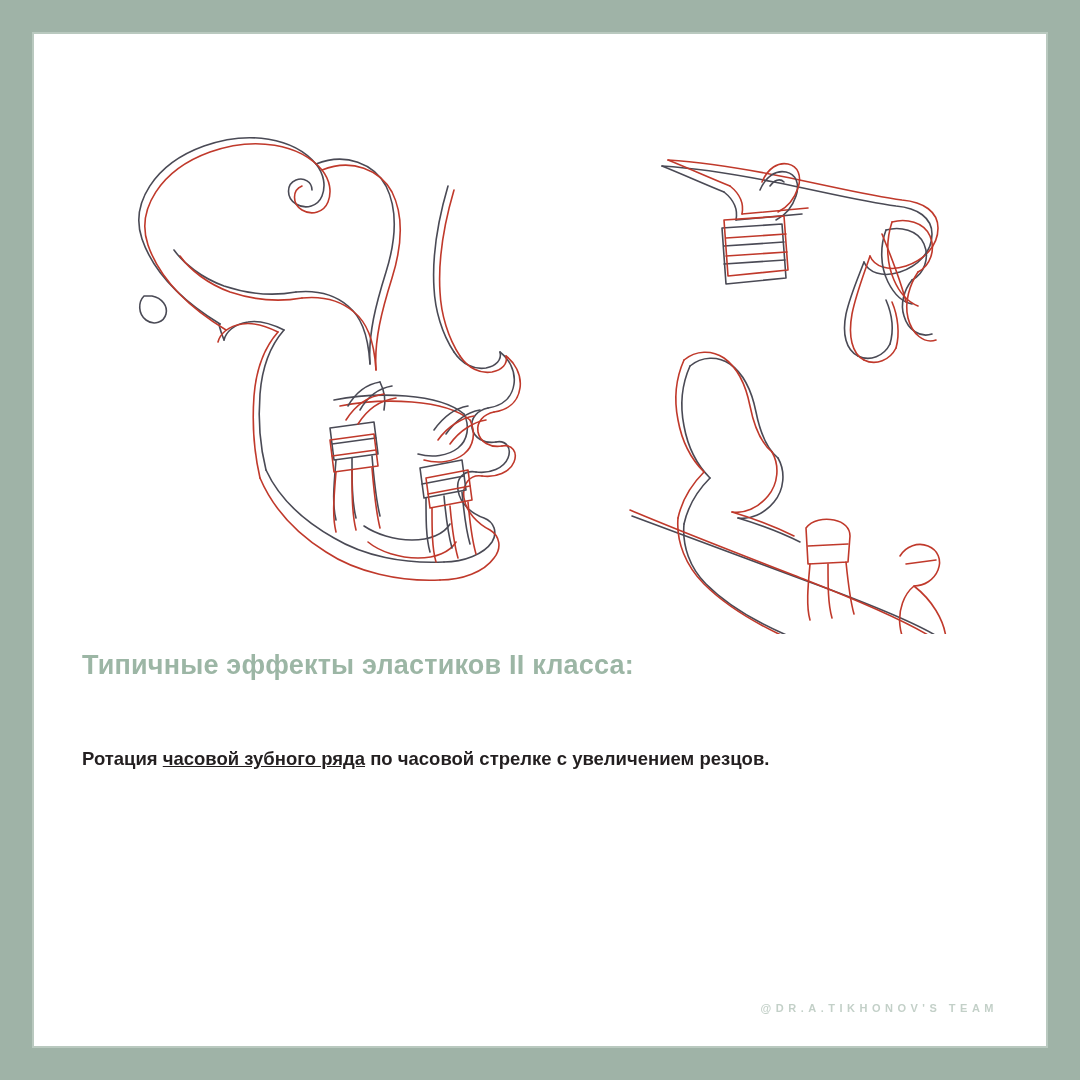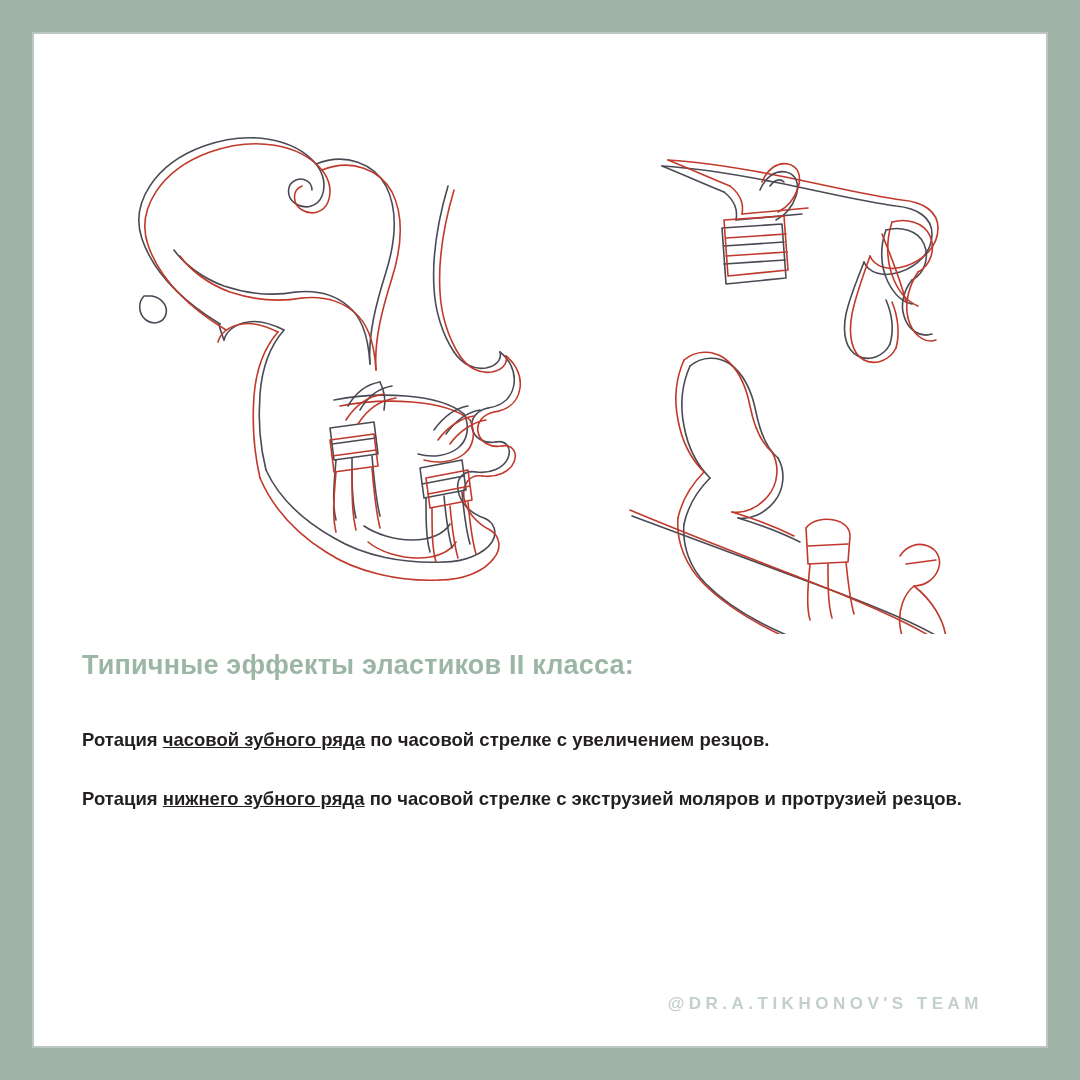--- a/index.html
+++ b/index.html
@@ -44,39 +44,39 @@
     position: absolute;
     left: 48px;
     top: 615px;
     width: 920px;
   }
   .headline {
     color: #9cb6a5;
     font-size: 27px;
     font-weight: bold;
     letter-spacing: 0.2px;
-    margin: 0 0 46px 0;
+    margin: 0 0 65px 0;
     line-height: 1.2;
   }
   .para {
     color: #231f20;
     font-size: 18.5px;
     font-weight: bold;
     line-height: 1.45;
     margin: 0 0 32px 0;
   }
   .para .u {
     text-decoration: underline;
   }
   .handle {
     position: absolute;
-    right: 63px;
+    right: 48px;
     bottom: 32px;
     color: #c3d0c8;
-    font-size: 17px;
+    font-size: 11px;
     font-weight: bold;
     letter-spacing: 4.5px;
     margin-top: 39px;
   }
 </style>
 </head>
 <body>
 
 <div class="slide">
   <div class="inner-frame">
@@ -273,21 +273,18 @@
       </svg>
     </div>
 
     <div class="text-block">
       <h2 class="headline">Типичные эффекты эластиков II класса:</h2>
 
       <p class="para">
         <span>Ротация </span><span class="u">часовой зубного ряда</span><span> по часовой стрелке с увеличением резцов.</span>
       </p>
 
-      <p class="para">
-        <span>Ротация </span><span class="u">нижнего зубного ряда</span><span> по часовой стрелке с экструзией моляров и протрузией резцов.</span>
-      </p>
 
     </div>
 
     <div class="handle">@DR.A.TIKHONOV'S TEAM</div>
   </div>
 </div>
 
 </body></html>

